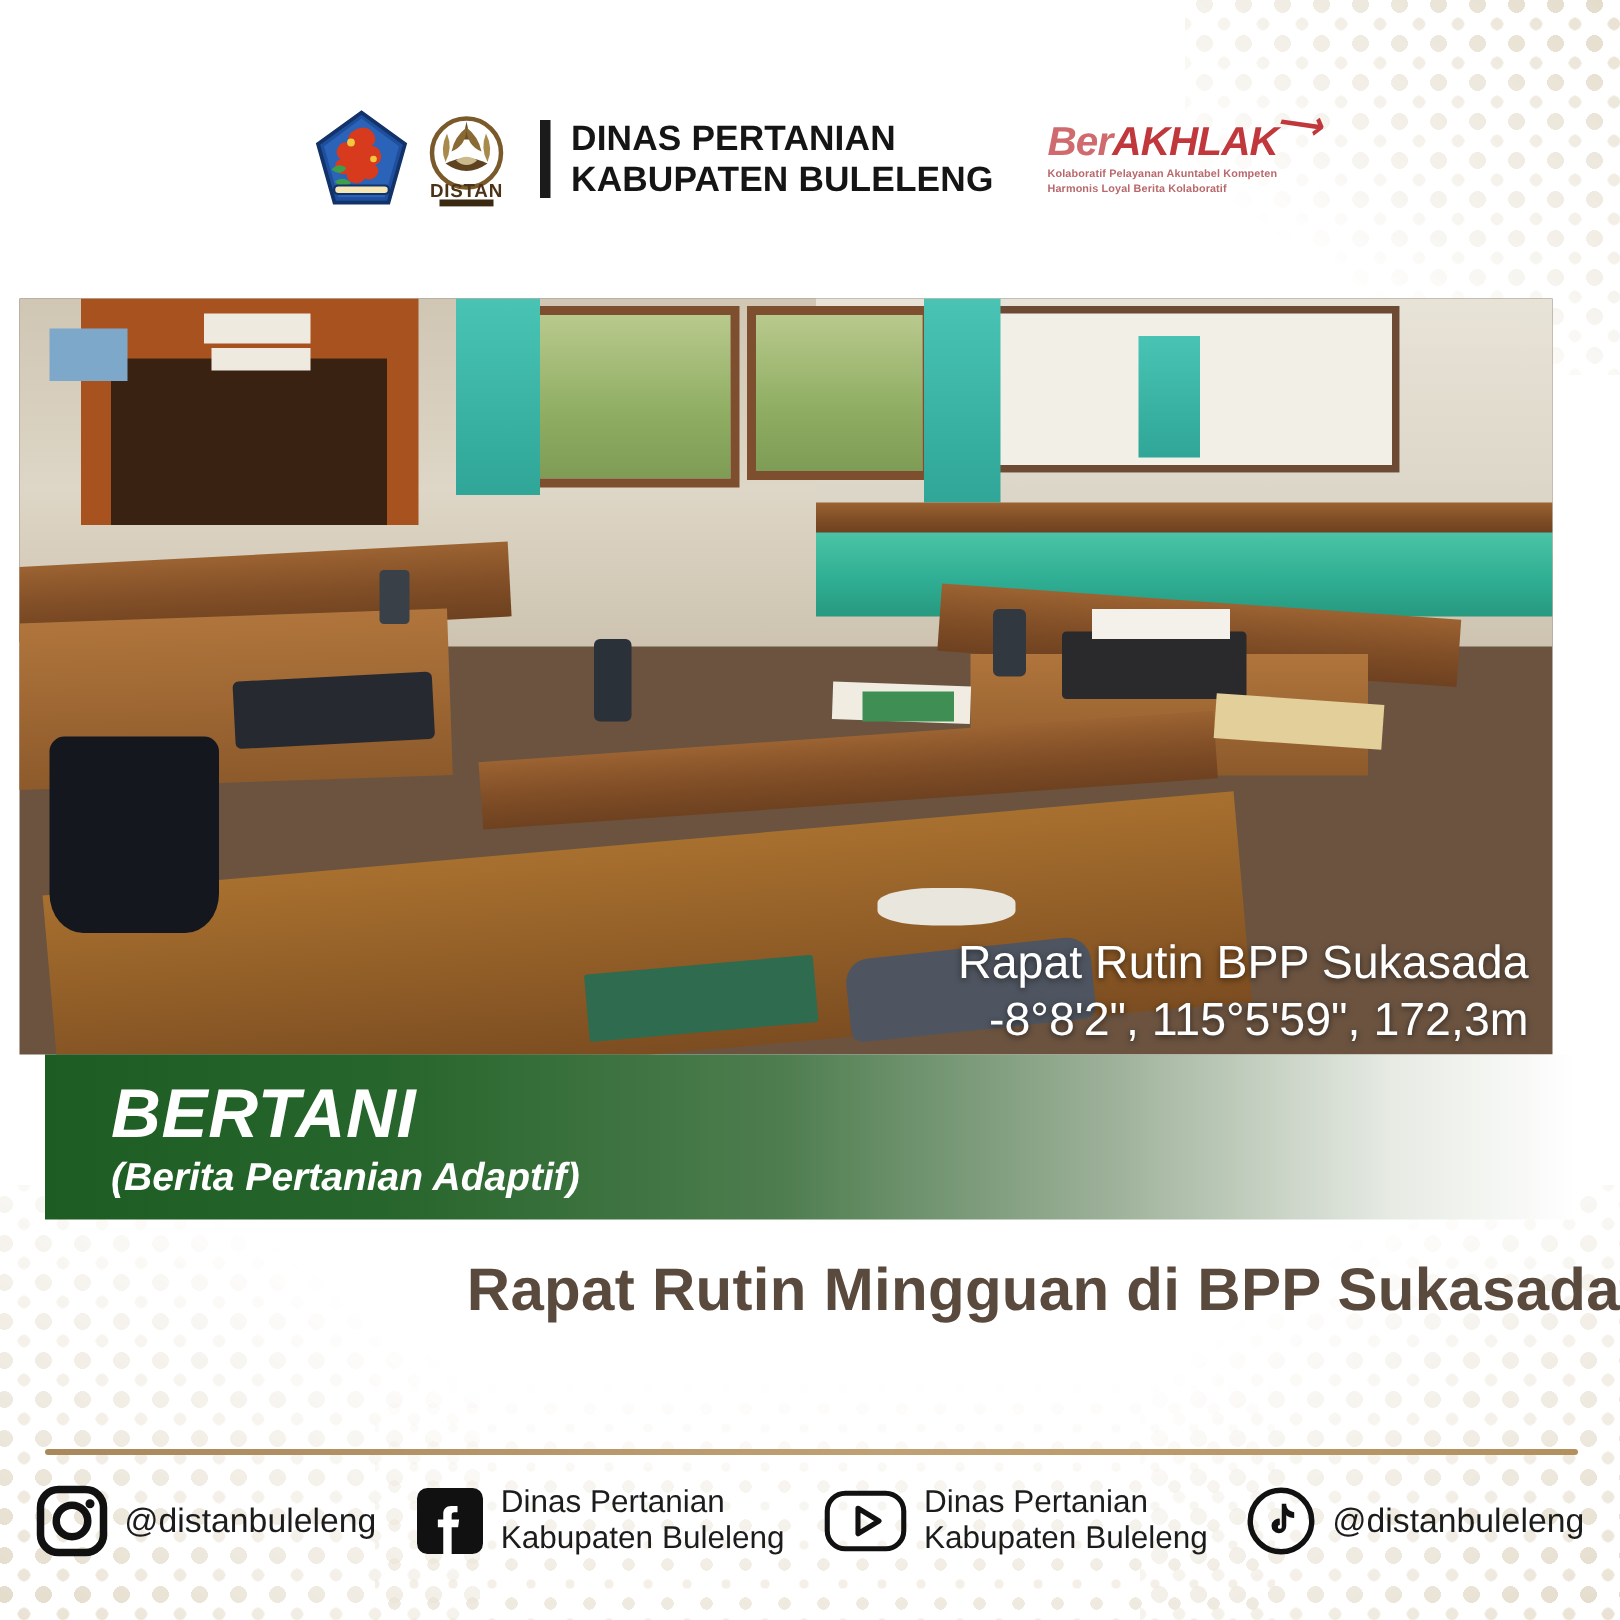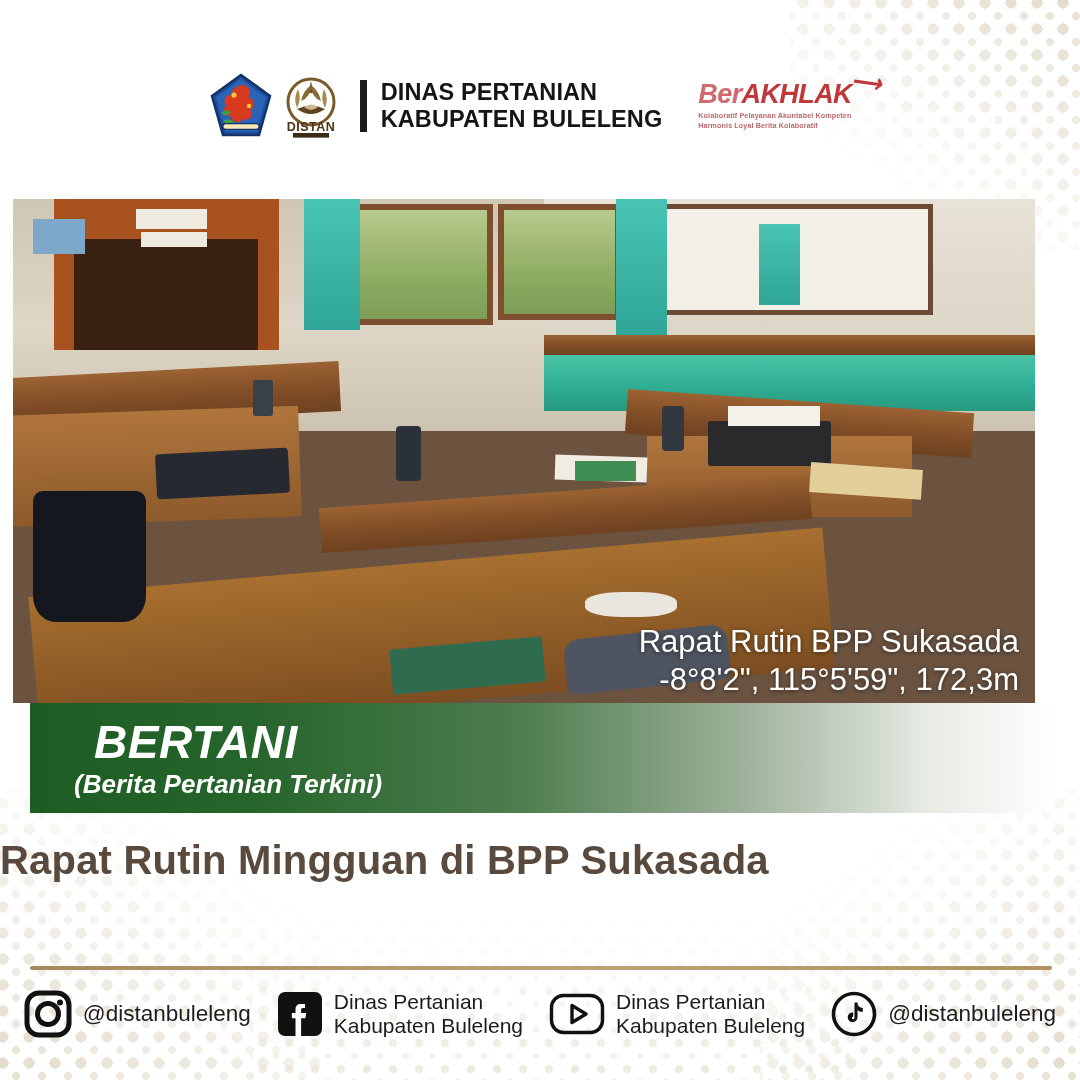--- a/index.html
+++ b/index.html
@@ -131,31 +131,31 @@
 
   
   .banner {
     position:absolute; left:30px; top:703px; width:1022px; height:110px;
     background:linear-gradient(90deg,#1d5c23 0%, #26652b 22%, #4e7d4f 48%, #9fb29b 70%, #e7ebe4 88%, #ffffff 100%);
     display:flex; flex-direction:column; justify-content:center;
     padding-left:44px;
   }
   .banner-title {
     color:#ffffff; font-size:46px; font-weight:bold; font-style:italic;
-    letter-spacing:.5px; line-height:1.02;margin-left:20px;
+    letter-spacing:.5px; line-height:1.02;
   }
   .banner-sub {
     color:#ffffff; font-size:26px; font-weight:bold; font-style:italic;
     margin-top:5px; line-height:1;
   }
 
   
   .headline {
     position:absolute; left:0; top:838px; width:1080px;
-    text-align:left; color:#5a4a3e;
+    text-align:right; color:#5a4a3e;
     font-size:40px; font-weight:bold; letter-spacing:.2px;
   }
 
   
   .divider {
     position:absolute; left:30px; top:966px; width:1022px; height:4px;
     background:linear-gradient(90deg,#a9895c,#c0a173 55%,#b2915f);
     border-radius:2px;
   }
   .social {
@@ -318,21 +318,21 @@
 
     <div class="photo-caption">
       <div>Rapat Rutin BPP Sukasada</div>
       <div>-8°8'2", 115°5'59", 172,3m</div>
     </div>
   </div>
 </div>
 
 <div class="banner">
   <div class="banner-title">BERTANI</div>
-  <div class="banner-sub">(Berita Pertanian Terkini)</div>
+  <div class="banner-sub">(Berita Pertanian Adaptif)</div>
 </div>
 
 <div class="headline">Rapat Rutin Mingguan di BPP Sukasada</div>
 
 <div class="divider"></div>
 
 <div class="social">
 
   <div class="s-item">
     <svg class="s-ico" width="48" height="48" viewBox="0 0 48 48">

